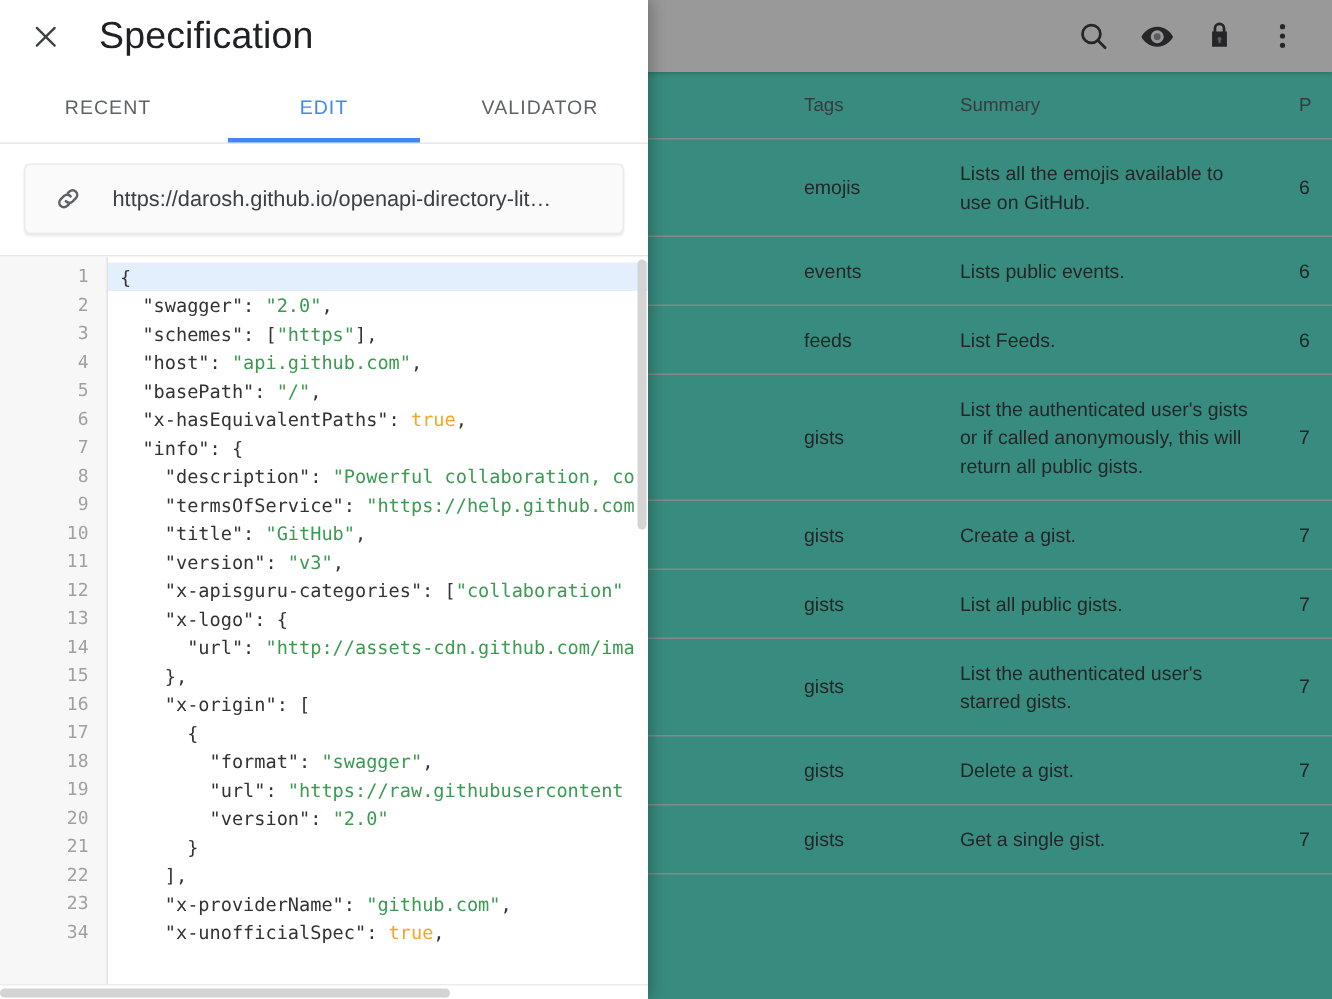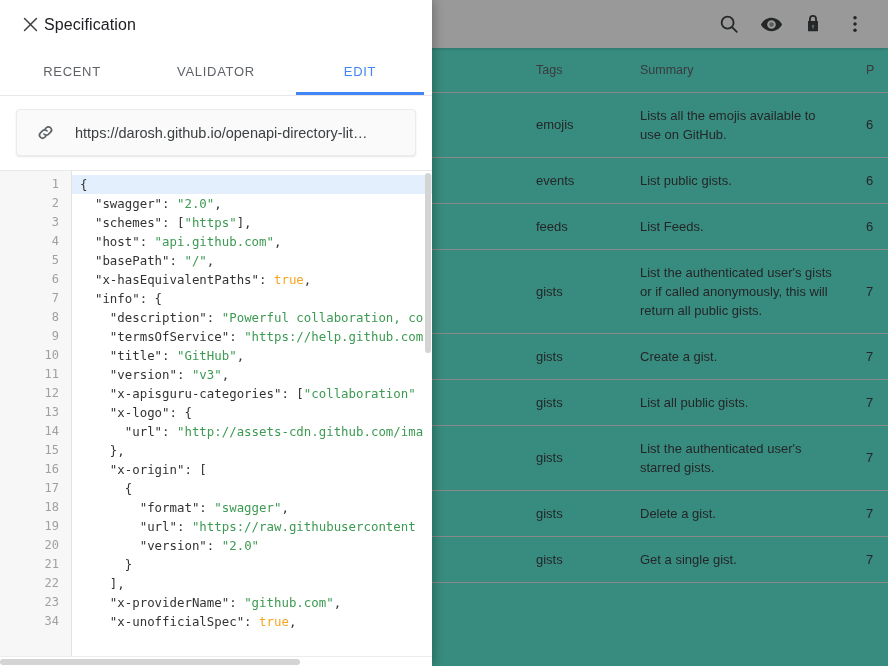--- a/index.html
+++ b/index.html
@@ -109,21 +109,22 @@
   .close-btn {
     width: 28px; height: 28px;
     display: flex;
     align-items: center;
     justify-content: center;
     cursor: pointer;
     color: #3c4043;
     flex: 0 0 auto;
   }
   .panel-title {
-    font-size: 16px;
+    margin-left: 22px;
+    font-size: 25px;
     color: #202124;
     letter-spacing: 0.1px;
   }
 
   .tab-bar {
     height: 47px;
     min-height: 47px;
     display: flex;
     align-items: stretch;
     background: #ffffff;
@@ -319,21 +320,21 @@
           <td class="col-method"></td>
           <td class="col-endpoint"></td>
           <td class="col-tags">emojis</td>
           <td class="col-summary">Lists all the emojis available to use on GitHub.</td>
           <td class="col-params">6</td>
         </tr>
         <tr>
           <td class="col-method"></td>
           <td class="col-endpoint"></td>
           <td class="col-tags">events</td>
-          <td class="col-summary">List public gists.</td>
+          <td class="col-summary">Lists public events.</td>
           <td class="col-params">6</td>
         </tr>
         <tr>
           <td class="col-method"></td>
           <td class="col-endpoint"></td>
           <td class="col-tags">feeds</td>
           <td class="col-summary">List Feeds.</td>
           <td class="col-params">6</td>
         </tr>
         <tr>
@@ -391,22 +392,22 @@
       <svg width="19" height="19" viewBox="0 0 24 24" fill="none" stroke="currentColor" stroke-width="1.9" stroke-linecap="round">
         <line x1="4.5" y1="4.5" x2="19.5" y2="19.5"></line>
         <line x1="19.5" y1="4.5" x2="4.5" y2="19.5"></line>
       </svg>
     </div>
     <div class="panel-title">Specification</div>
   </div>
 
   <div class="tab-bar" id="tab-bar">
       <div class="tab">RECENT</div>
+      <div class="tab active">EDIT</div>
       <div class="tab">VALIDATOR</div>
-      <div class="tab active">EDIT</div>
     </div>
 
   <div class="url-field-wrap">
     <div class="url-field">
       <span class="link-icon">
         <svg width="21" height="21" viewBox="0 0 24 24" fill="none" stroke="currentColor" stroke-width="1.9" stroke-linecap="round">
           <path d="M10.2 13.8a3.4 3.4 0 0 0 5 .35l2.6-2.6a3.5 3.5 0 0 0-4.95-4.95l-1.2 1.2"></path>
           <path d="M13.8 10.2a3.4 3.4 0 0 0-5-.35l-2.6 2.6a3.5 3.5 0 0 0 4.95 4.95l1.2-1.2"></path>
         </svg>
       </span>

